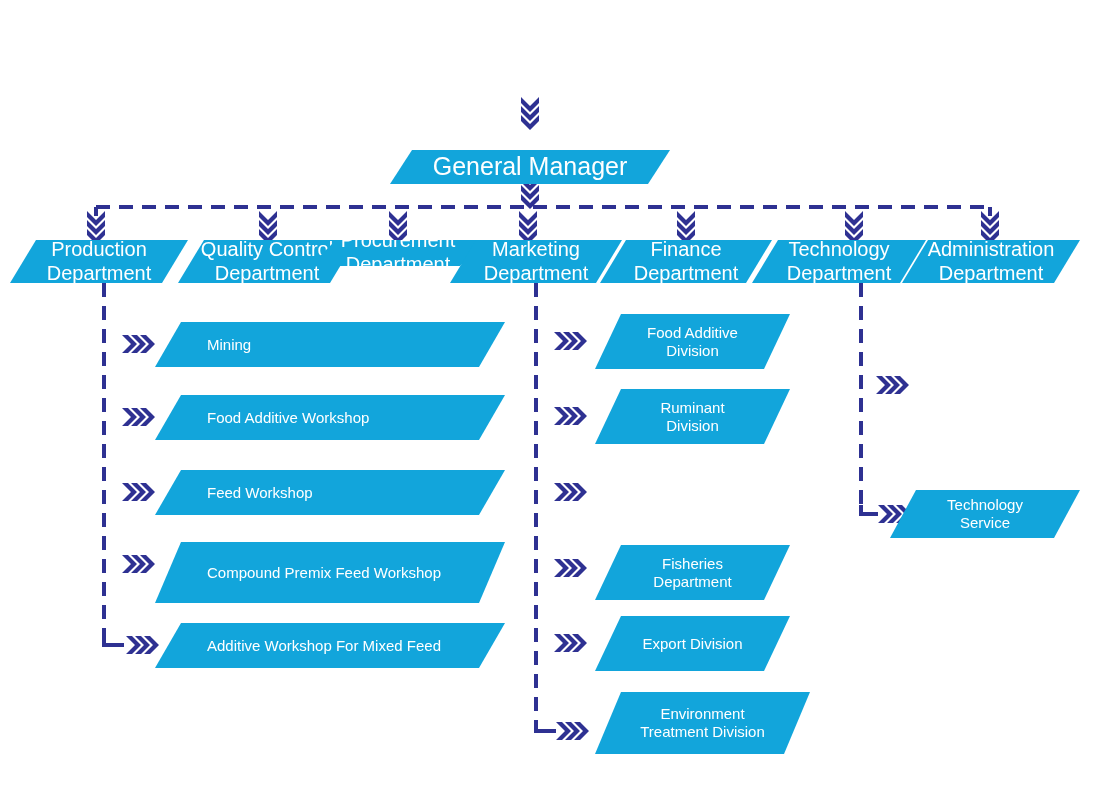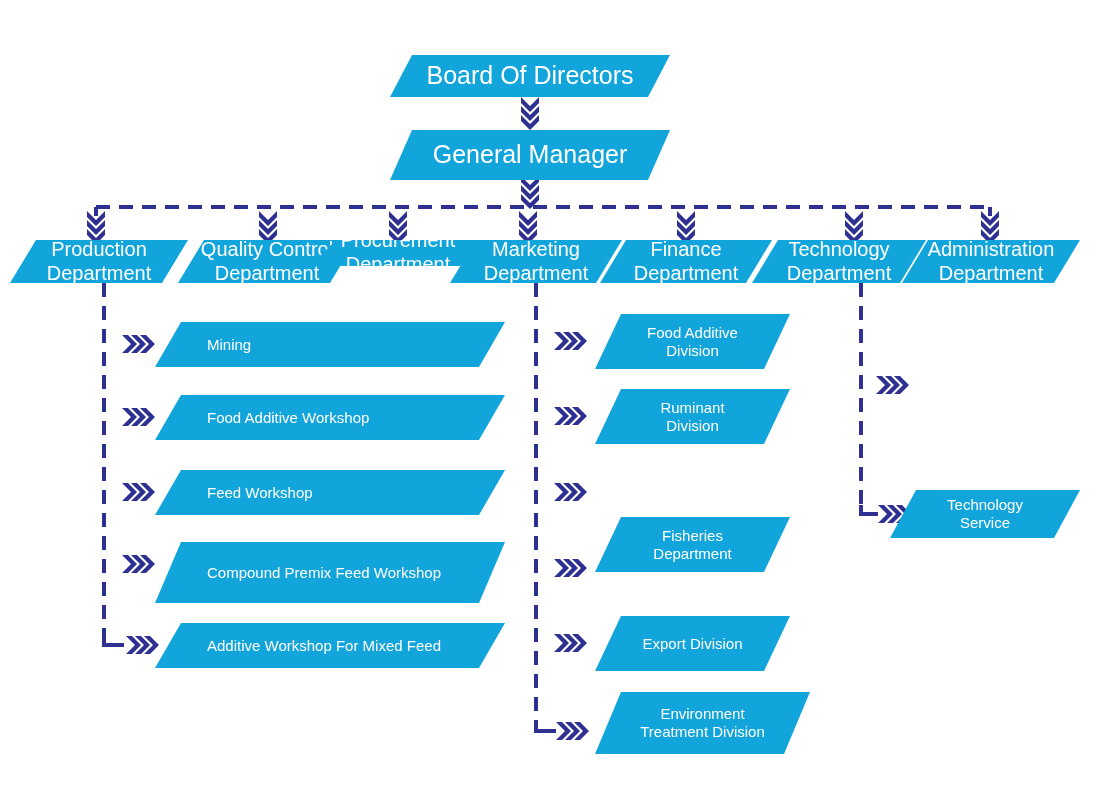--- a/index.html
+++ b/index.html
@@ -124,25 +124,22 @@
     <use href="#chev-right" x="556" y="731"></use>
 
     <path d="M 861,283 L 861,514" stroke="#2E3192" stroke-width="4" stroke-dasharray="14,9" fill="none"></path>
     <path d="M 861,514 L 878,514" stroke="#2E3192" stroke-width="4" fill="none"></path>
     <path d="M 861,505 L 861,516" stroke="#2E3192" stroke-width="4" fill="none"></path>
 
     <use href="#chev-right" x="876" y="385"></use>
     <use href="#chev-right" x="878" y="514"></use>
   </svg>
 
-  <div class="node center lvl-top" style="left:390px; top:55px; width:280px; height:42px;">
-    <span class="node-label">Board Of Directors</span>
-  </div>
-
-  <div class="node center lvl-top" style="left:390px; top:130px; width:280px; height:50px;">
+
+  <div class="node center lvl-top" style="left:390px; top:150px; width:280px; height:34px;">
     <span class="node-label">General Manager</span>
   </div>
 
   <div class="node center lvl-dept" style="left:10px; top:240px; width:178px; height:43px;">
     <span class="node-label">Production
 Department</span>
   </div>
 
   <div class="node center lvl-dept" style="left:178px; top:240px; width:178px; height:43px;">
     <span class="node-label">Quality Control
@@ -198,21 +195,21 @@
     <span class="node-label">Food Additive
 Division</span>
   </div>
 
   <div class="node center lvl-sub" style="left:595px; top:389px; width:195px; height:55px;">
     <span class="node-label">Ruminant
 Division</span>
   </div>
 
 
-  <div class="node center lvl-sub" style="left:595px; top:517px; width:195px; height:55px;">
+  <div class="node center lvl-sub" style="left:595px; top:545px; width:195px; height:55px;">
     <span class="node-label">Fisheries
 Department</span>
   </div>
 
   <div class="node center lvl-sub" style="left:595px; top:616px; width:195px; height:55px;">
     <span class="node-label">Export Division</span>
   </div>
 
   <div class="node center lvl-sub" style="left:595px; top:692px; width:215px; height:62px;">
     <span class="node-label">Environment

